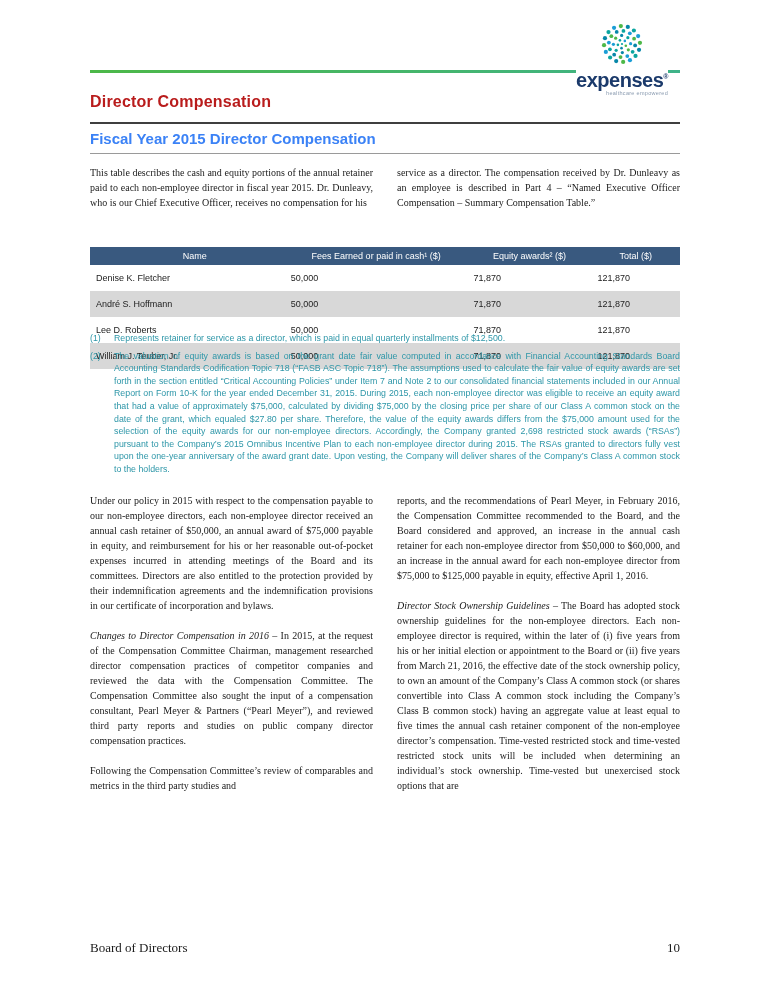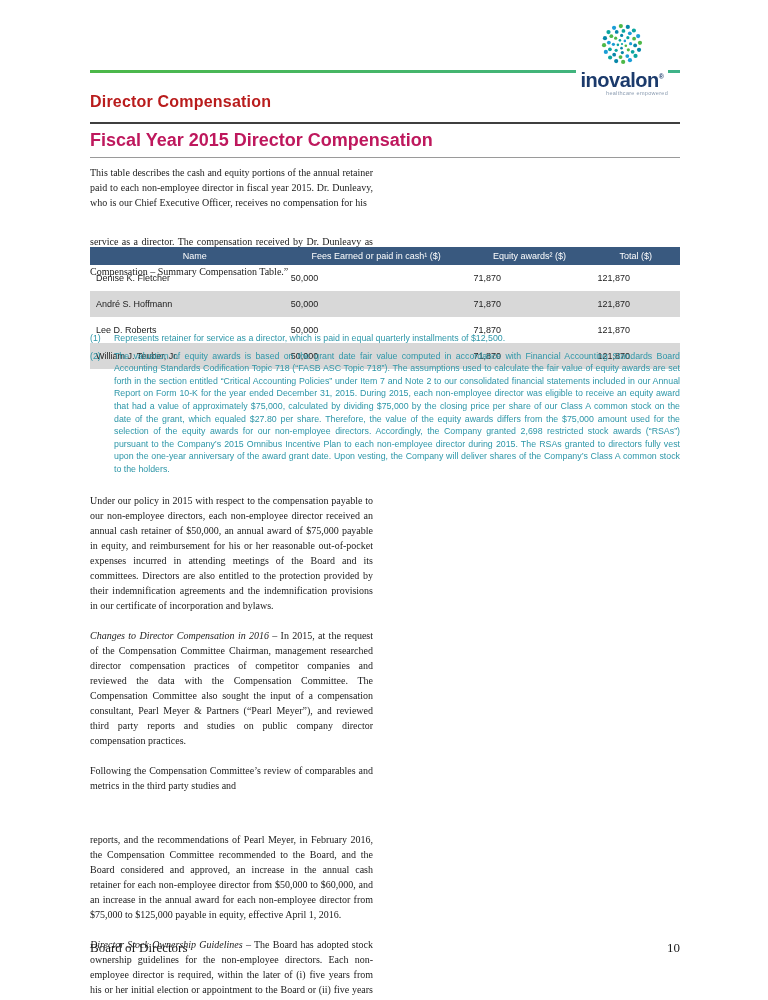--- a/index.html
+++ b/index.html
@@ -39,26 +39,26 @@
   .section-title {
     position:absolute; top:93px; left:90px;
     font-family:"Liberation Sans", sans-serif;
     font-weight:bold; font-size:16px; color:#b91c1c; letter-spacing:0.2px;
   }
 
   .subsection { position:absolute; top:122px; left:90px; width:590px; }
   .subsection .rule-top { height:2px; background:#3f3f3f; }
   .subsection .title {
     font-family:"Liberation Sans", sans-serif;
-    font-weight:bold; font-size:18px; color:#be185d;
+    font-weight:bold; font-size:15px; color:#3b82f6;
     padding:6px 0 6px 0;
   }
   .subsection .rule-bottom { height:1px; background:#9a9a9a; }
 
-  .two-col { display:flex; gap:24px;flex-direction:column; }
+  .two-col { display:flex; gap:24px; }
   .col { width:283px; text-align:justify; font-size:10px; line-height:15px; }
 
   .intro { position:absolute; top:165px; left:90px; width:590px; }
 
   .comp-table-wrap { position:absolute; top:247px; left:90px; width:590px; }
   table.comp { width:100%; border-collapse:collapse; font-family:"Liberation Sans", sans-serif; }
   table.comp th {
     background:#39597f; color:#ffffff; font-weight:400;
     font-size:9px; padding:4px 6px; text-align:center;
   }
@@ -135,21 +135,21 @@
           <circle cx="28.32" cy="27.84" r="1.6" fill="#4db848"></circle>
           <circle cx="22.34" cy="30.59" r="1.6" fill="#0787a8"></circle>
           <circle cx="19.94" cy="18.34" r="1.3" fill="#0aa5a0"></circle>
           <circle cx="24.85" cy="18.91" r="1.3" fill="#1b9ed6"></circle>
           <circle cx="25.82" cy="23.75" r="1.3" fill="#4db848"></circle>
           <circle cx="21.51" cy="26.17" r="1.3" fill="#0787a8"></circle>
           <circle cx="17.88" cy="22.83" r="1.3" fill="#0aa5a0"></circle>
           <circle cx="22" cy="22" r="1.1" fill="#0aa5a0"></circle>
         </svg>
     </span>
-    <div class="logo-word"><span>inovalon</span><sup>®</sup></div>
+    <div class="logo-word"><span>expenses</span><sup>®</sup></div>
     <div class="logo-tag">healthcare empowered</div>
   </div>
 
   <div class="top-rule"></div>
 
   <div class="section-title">Director Compensation</div>
 
   <div class="subsection">
     <div class="rule-top"></div>
     <div class="title">Fiscal Year 2015 Director Compensation</div>

